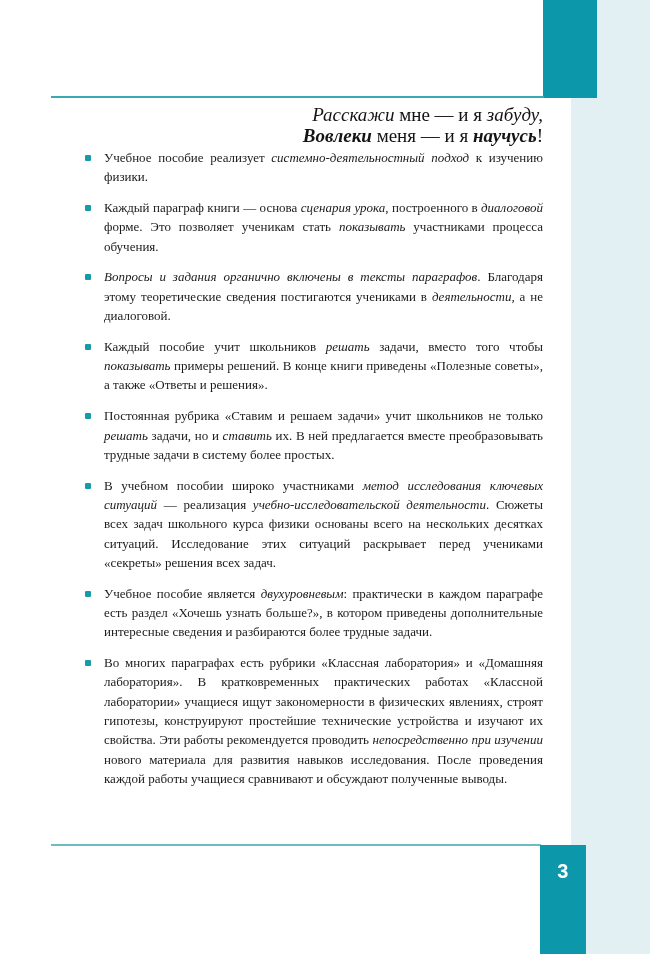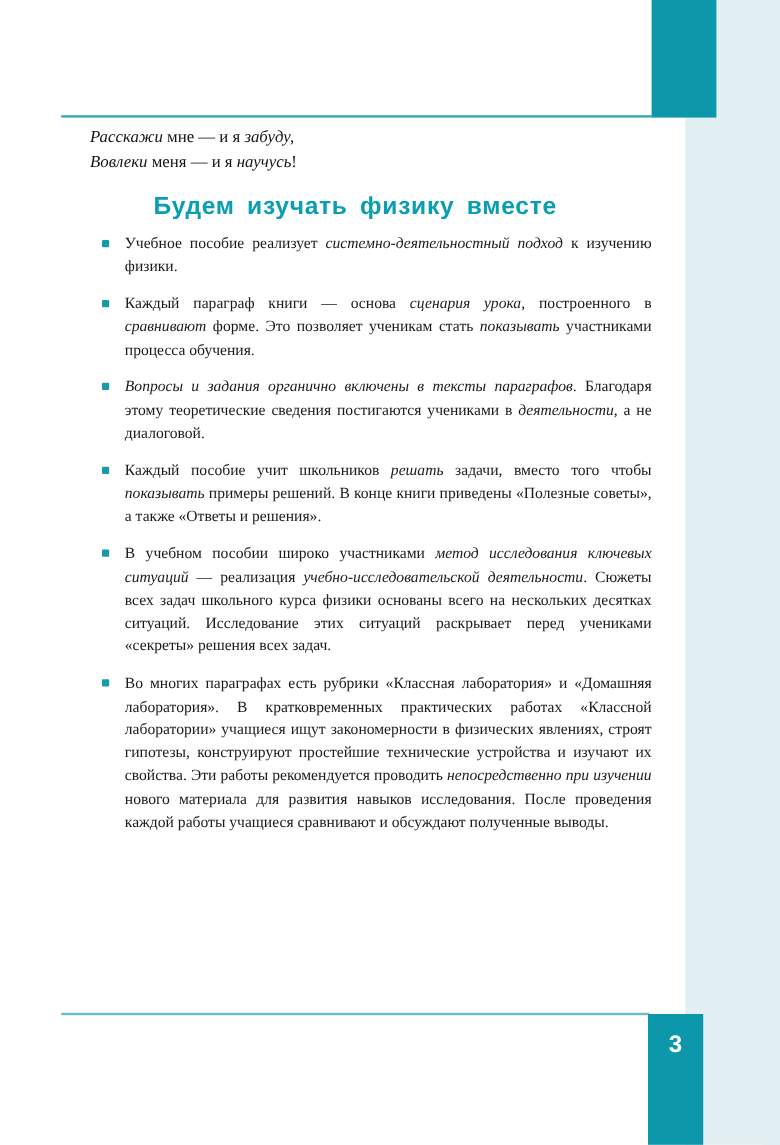--- a/index.html
+++ b/index.html
@@ -75,31 +75,32 @@
   
   .content {
     position: absolute;
     left: 75px;
     top: 105px;
     width: 468px;
   }
 
   
   .epigraph {
-    font-size: 14px;
+    text-align: right;
+    font-size: 19px;
     line-height: 20.5px;
     margin: 0 0 2px 0;
     color: #141414;
   }
   .epigraph p {
     margin: 0;
     white-space: nowrap;
   }
   .epi-i { font-style: italic; }
-  .epi-bi { font-style: italic; font-weight: normal; }
+  .epi-bi { font-style: italic; font-weight: bold; }
   .epigraph .attrib {
     margin-top: 5px;
     padding-right: 1px;
   }
 
   
   .heading {
     font-family: "Liberation Sans", "DejaVu Sans", sans-serif;
     color: #0a9fb0;
     font-weight: bold;
@@ -152,25 +153,26 @@
   <div class="rule-bottom"></div>
   <div class="folio-block">3</div>
 
   <div class="content">
 
     <div class="epigraph">
       <p><span class="epi-i">Расскажи</span><span> мне — и я </span><span class="epi-i">забуду,</span></p>
       <p><span class="epi-bi">Вовлеки</span><span> меня — и я </span><span class="epi-bi">научусь</span><span>!</span></p>
     </div>
 
-    <h1 class="heading">Будем  изучать  физику  вместе</h1>
 
     <ul class="bullets">
         <li><span>Учебное пособие реализует </span><i>системно-деятельностный подход</i><span> к изучению физики.</span></li>
-        <li><span>Каждый параграф книги — основа </span><i>сценария урока</i><span>, построенного в </span><i>сравнивают</i><span> форме. Это позволяет ученикам стать </span><i>показывать</i><span> участниками процесса обучения.</span></li>
+        <li><span>Каждый параграф книги — основа </span><i>сценария урока</i><span>, построенного в </span><i>диалоговой</i><span> форме. Это позволяет ученикам стать </span><i>показывать</i><span> участниками процесса обучения.</span></li>
         <li><i>Вопросы и задания органично включены в тексты параграфов</i><span>. Благодаря этому теоретические сведения постигаются учениками в </span><i>деятельности</i><span>, а не диалоговой.</span></li>
         <li><span>Каждый пособие учит школьников </span><i>решать</i><span> задачи, вместо того чтобы </span><i>показывать</i><span> примеры решений. В конце книги приведены «Полезные советы», а также «Ответы и решения».</span></li>
+        <li><span>Постоянная рубрика «Ставим и решаем задачи» учит школьников не только </span><i>решать</i><span> задачи, но и </span><i>ставить</i><span> их. В ней предлагается вместе преобразовывать трудные задачи в систему более простых.</span></li>
         <li><span>В учебном пособии широко участниками </span><i>метод исследования ключевых ситуаций</i><span> — реализация </span><i>учебно-исследовательской деятельности</i><span>. Сюжеты всех задач школьного курса физики основаны всего на нескольких десятках ситуаций. Исследование этих ситуаций раскрывает перед учениками «секреты» решения всех задач.</span></li>
+        <li><span>Учебное пособие является </span><i>двухуровневым</i><span>: практически в каждом параграфе есть раздел «Хочешь узнать больше?», в котором приведены дополнительные интересные сведения и разбираются более трудные задачи.</span></li>
         <li><span>Во многих параграфах есть рубрики «Классная лаборатория» и «Домашняя лаборатория». В кратковременных практических работах «Классной лаборатории» учащиеся ищут закономерности в физических явлениях, строят гипотезы, конструируют простейшие технические устройства и изучают их свойства. Эти работы рекомендуется проводить </span><i>непосредственно при изучении</i><span> нового материала для развития навыков исследования. После проведения каждой работы учащиеся сравнивают и обсуждают полученные выводы.</span></li>
       </ul>
 
   </div>
 </div>
 
 </body></html>

